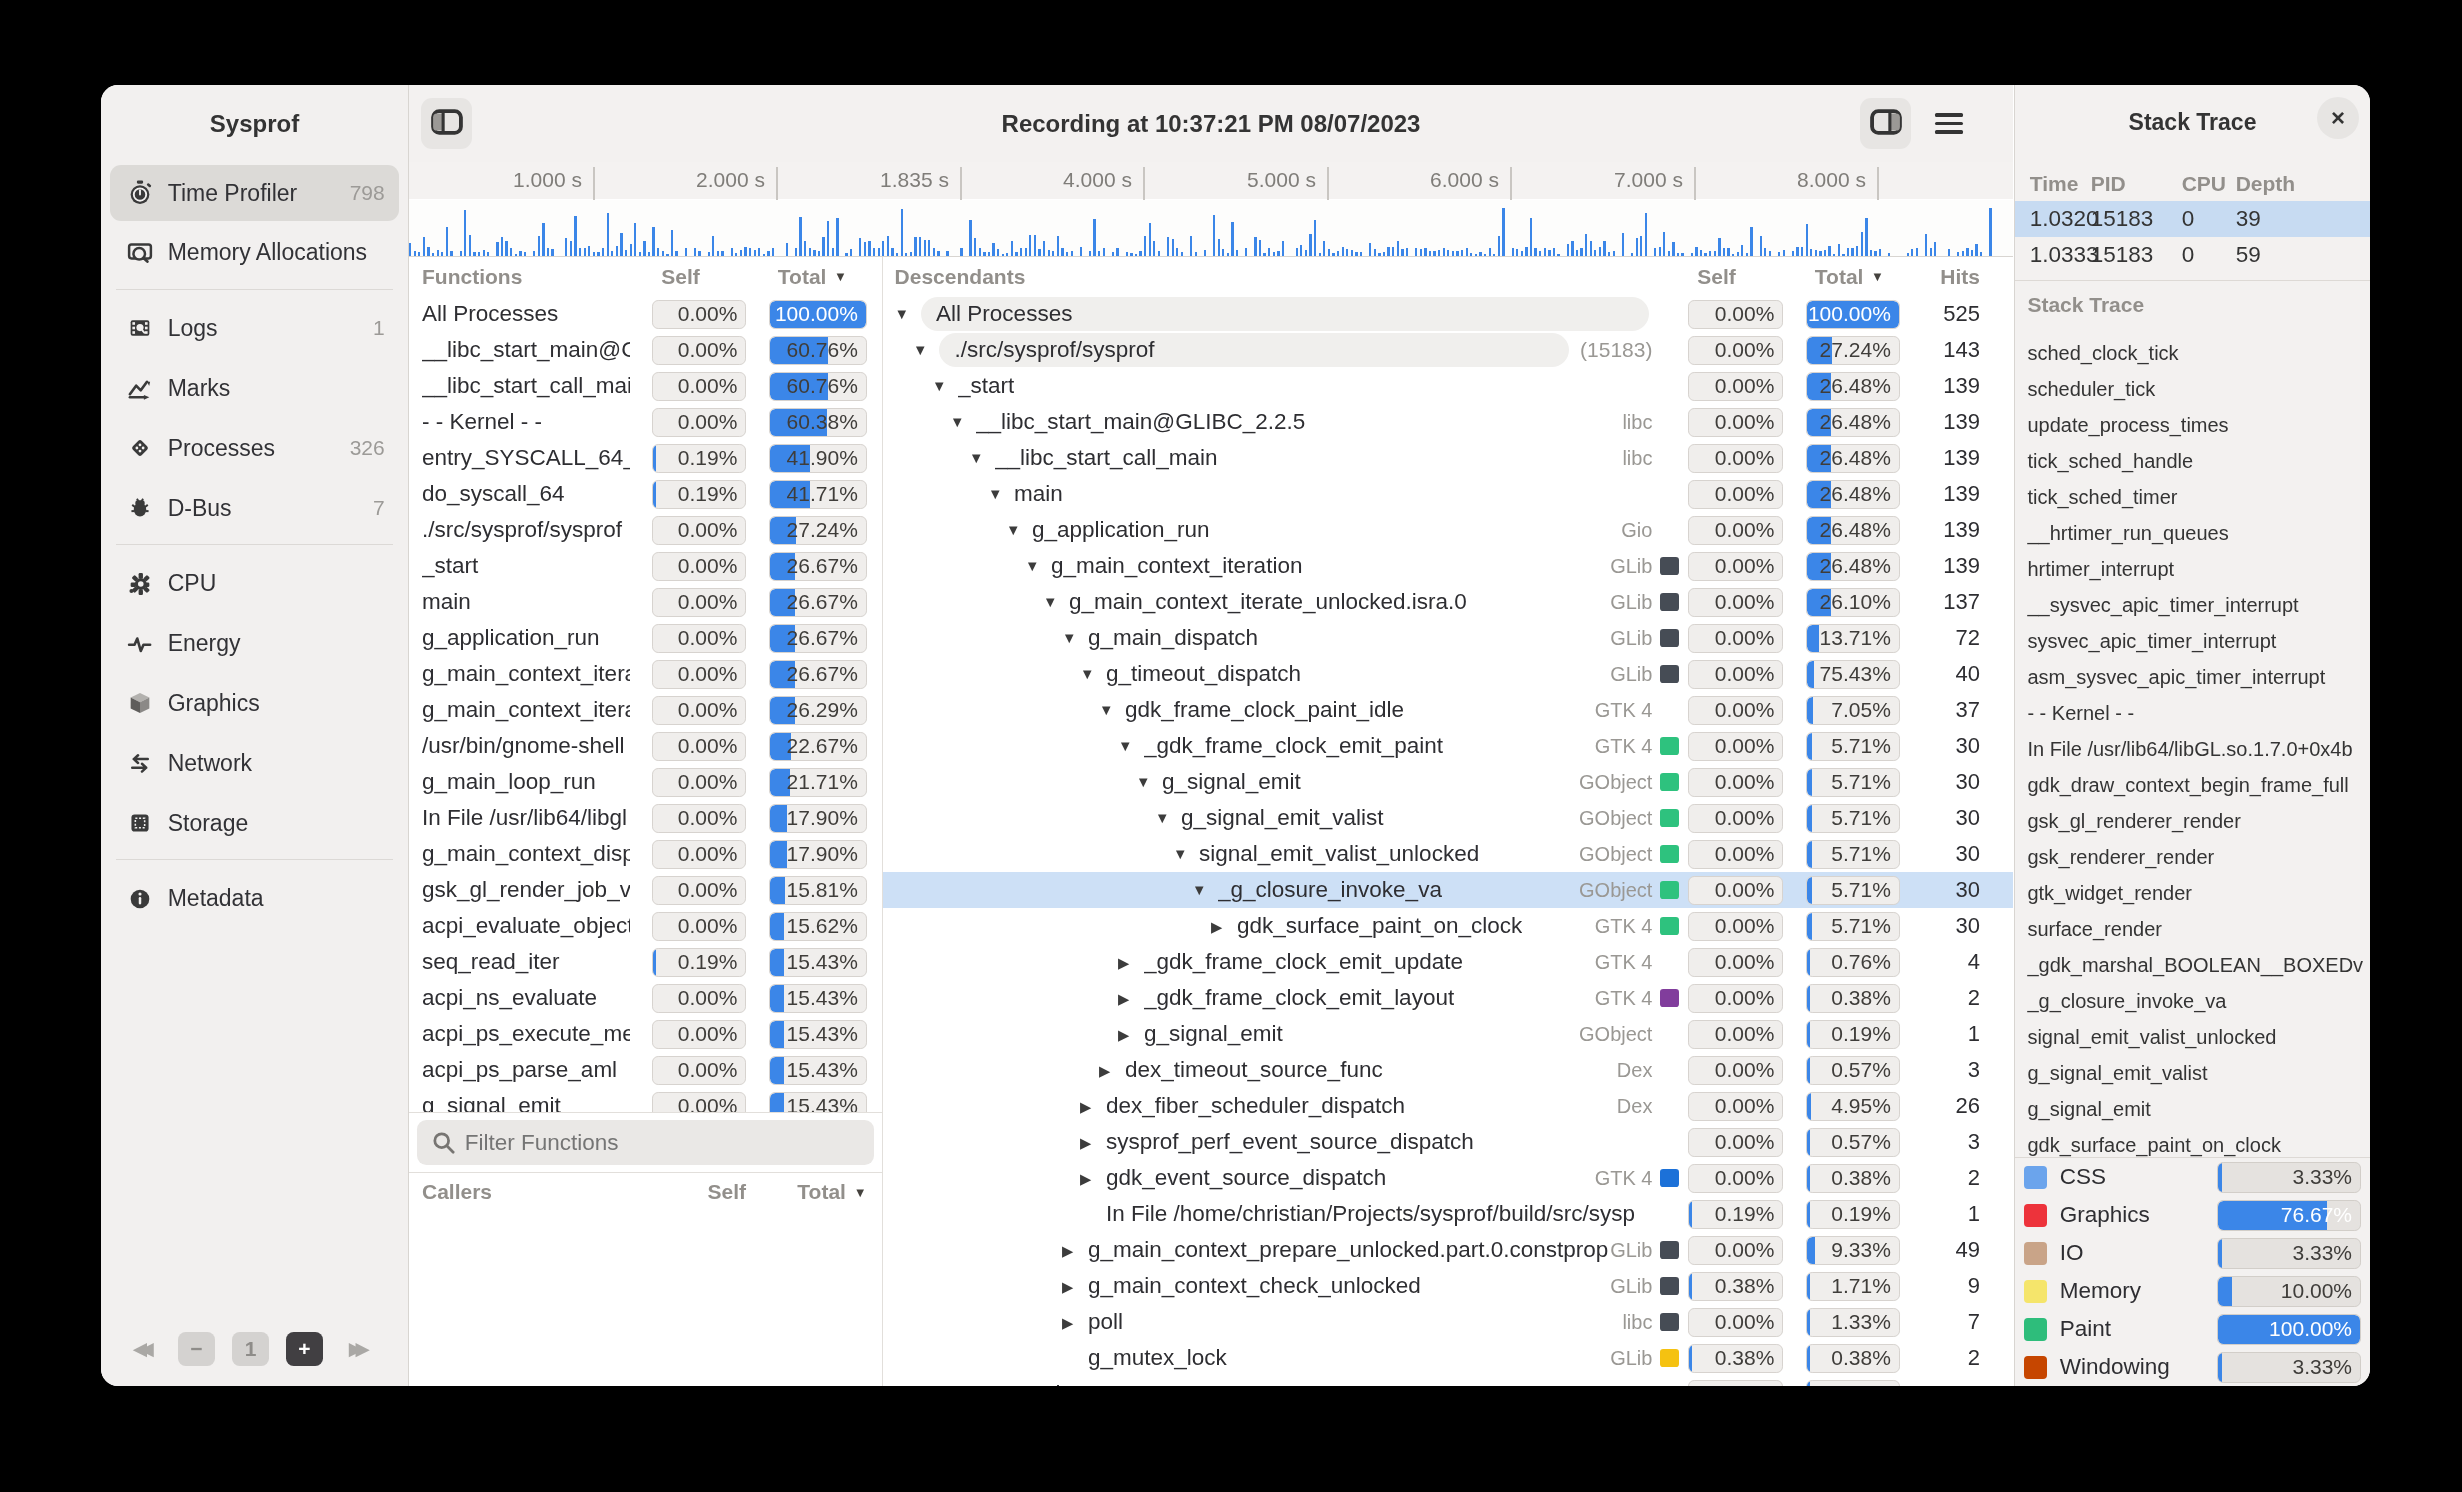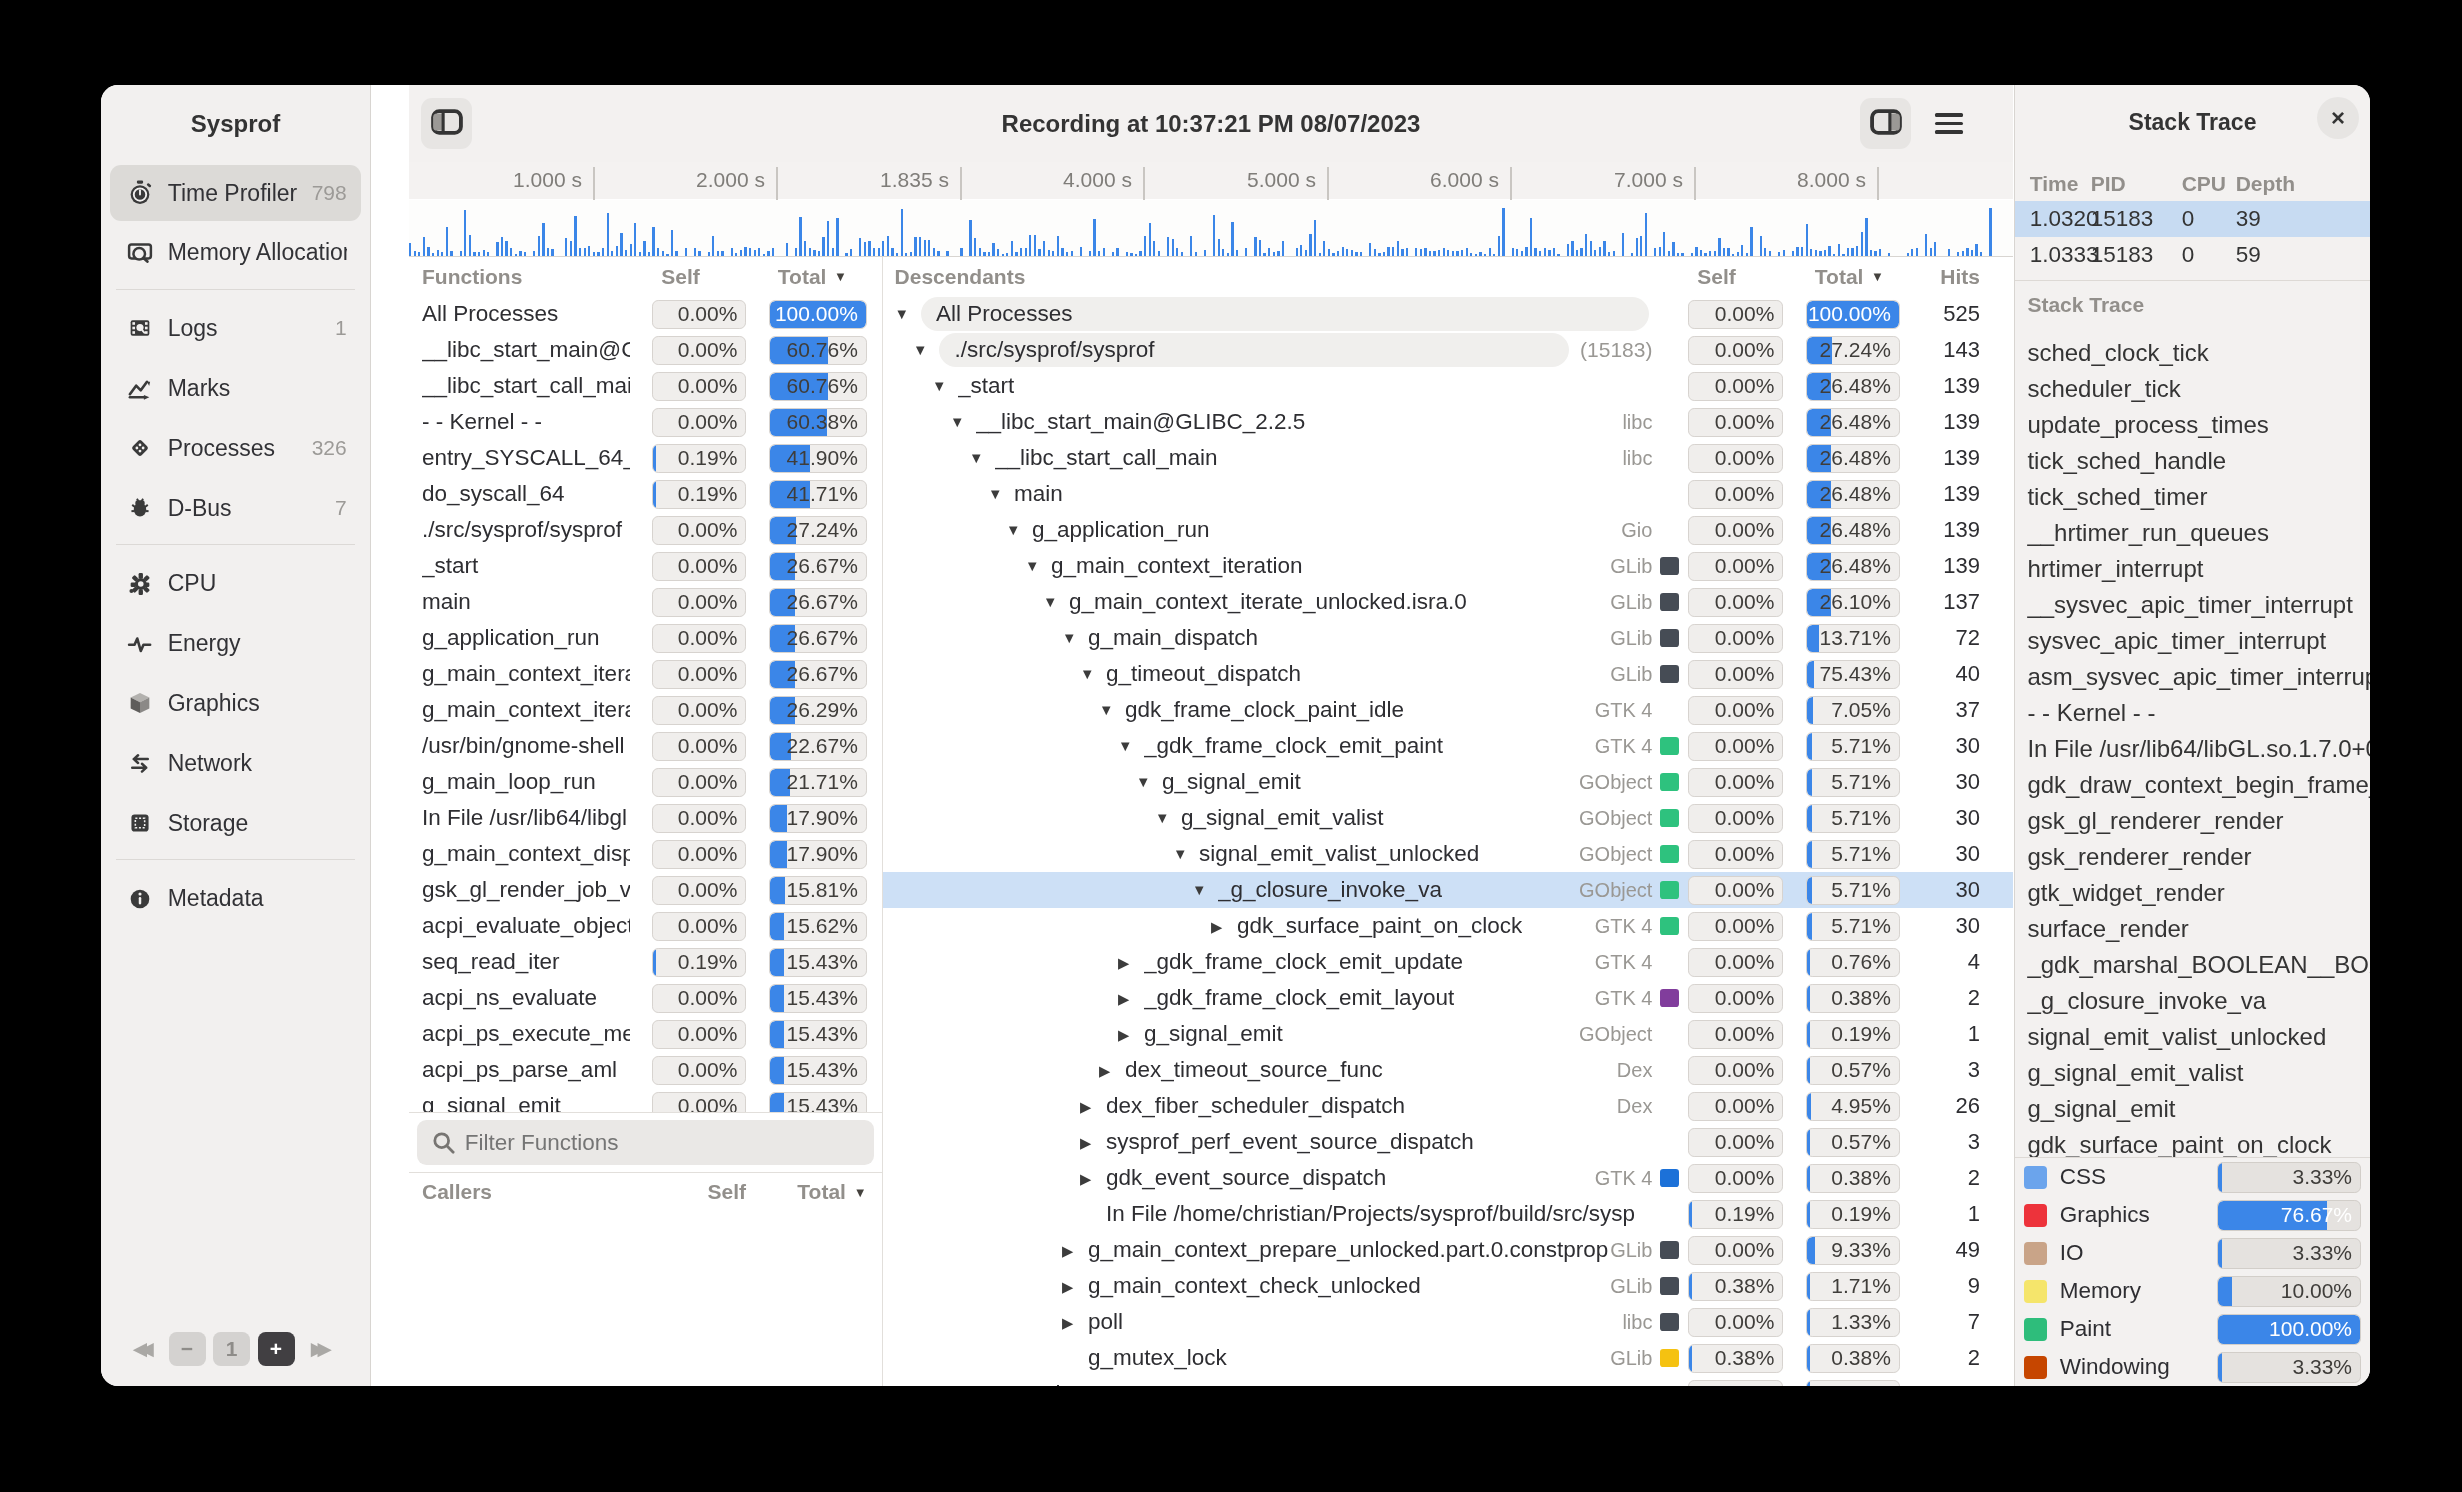--- a/index.html
+++ b/index.html
@@ -1,21 +1,21 @@
 <!DOCTYPE html>
 <html style="font-size:12.4px"><head>
 <meta charset="utf-8">
 <style>
   html,body{margin:0;padding:0;background:#000;width:2462px;height:1493px;overflow:hidden;
     font-family:"Liberation Sans","DejaVu Sans",sans-serif;-webkit-font-smoothing:antialiased;}
   *{box-sizing:border-box;}
   #window{position:absolute;left:101px;top:85px;width:2269px;height:1301px;background:#fff;
     border-radius:17px;overflow:hidden;box-shadow:0 23px 70px rgba(0,0,0,.65);}
   
-  #sidebar{position:absolute;left:0;top:0;width:270px;height:100%;background:#f2f0ef;border-right:0.8px solid #d8d5d1;}
+  #sidebar{position:absolute;left:0;top:0;width:308px;height:100%;background:#f2f0ef;border-right:0.8px solid #d8d5d1;}
   .app-title{height:77px;display:flex;align-items:center;justify-content:center;font-size:24px;font-weight:bold;color:#333;}
   .side-items{padding:3.1px 9.3px 0 9.3px;}
   .side-item{display:flex;align-items:center;height:56px;border-radius:11px;padding:0 14px;margin-bottom:3.9px;cursor:default;}
   .side-item.selected{background:#dcdad7;}
   .side-item .s-icon{width:31px;height:31px;display:flex;align-items:center;justify-content:center;flex:0 0 31px;}
   .side-item .s-label{font-size:23px;color:#323236;margin-left:12.4px;flex:1;white-space:nowrap;overflow:hidden;}
   .side-item .s-count{font-size:21px;color:#9c9a97;}
   .side-sep{height:0.8px;background:#dcd9d6;margin:7.7px 6.2px 11px 6.2px;}
   #side-controls{position:absolute;bottom:20px;left:23px;right:31px;display:flex;align-items:center;justify-content:space-between;}
   .ctl-btn{min-width:37px;height:34px;border-radius:7.7px;display:flex;align-items:center;justify-content:center;
@@ -95,21 +95,21 @@
   #stack-close{position:absolute;right:11px;top:12.4px;width:42px;height:42px;border-radius:50%;background:#e7e5e3;border:none;
     font-size:24px;color:#343434;display:flex;align-items:center;justify-content:center;font-weight:bold;}
   .s-grid{display:grid;grid-template-columns:61px 91px 54px 1fr;padding-left:14.7px;align-items:center;}
   #stack-cols{position:absolute;top:81px;left:0;right:0;height:35px;}
   #stack-samples{position:absolute;top:116px;left:0;right:0;}
   .s-row{height:36px;font-size:22.5px;color:#343434;}
   .s-row.selected{background:#c7dbf2;}
   #stack-sep1{position:absolute;top:195px;left:0;right:0;height:0.8px;background:#ddd9d5;}
   #stack-section-label{position:absolute;top:208px;left:12.4px;font-size:21px;font-weight:bold;color:#928f8b;}
   #stack-frames{position:absolute;top:250px;left:0;right:0;height:908px;overflow:hidden;}
-  .frame-row{height:36px;display:flex;align-items:center;padding-left:12.4px;font-size:24px;color:#343434;
+  .frame-row{height:36px;display:flex;align-items:center;padding-left:12.4px;font-size:20px;color:#343434;
     white-space:nowrap;overflow:hidden;}
   #stack-sep2{position:absolute;top:1072px;left:0;right:0;height:0.8px;background:#ddd9d5;}
   #stack-legend{position:absolute;top:1073px;left:0;right:0;bottom:0;}
   .leg-row{height:38px;display:flex;align-items:center;padding:0 9.3px;}
   .leg-square{width:23px;height:23px;border-radius:3.9px;flex:0 0 23px;}
   .leg-label{font-size:22.5px;color:#2e2e32;margin-left:12.4px;flex:1;}
   .leg-meter{width:144px;height:31px;}
   .leg-meter .val{font-size:21px;}
   .meter.gray{background:#e5e2df;border-color:#d2cec9;}
 </style>

